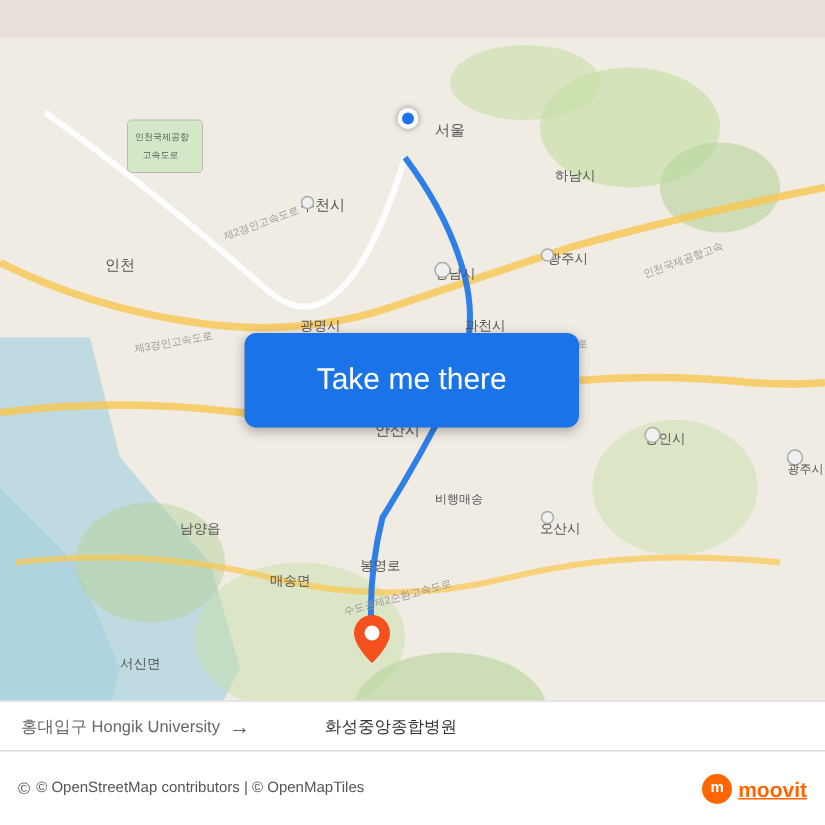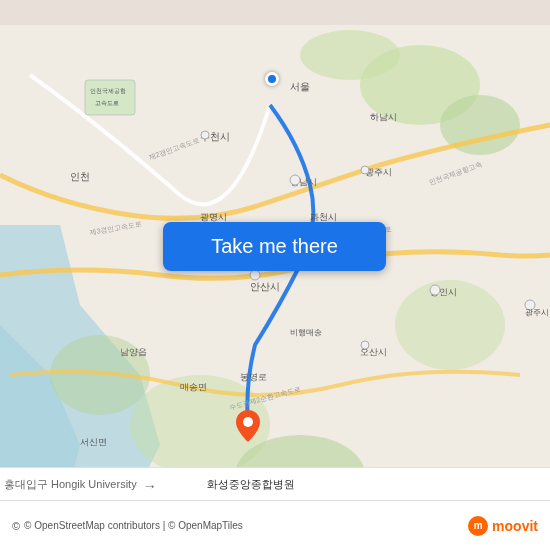--- a/index.html
+++ b/index.html
@@ -25,21 +25,21 @@
       top: 0; left: 0;
       width: 100%; height: 100%;
     }
 
     
     #take-me-there-btn {
       position: absolute;
       top: 222px;
       left: 163px;
       width: 223px;
-      height: 49px;
+      height: 63px;
       background-color: #1a73e8;
       color: white;
       border: none;
       border-radius: 8px;
       font-size: 20px;
       font-weight: 500;
       cursor: pointer;
       display: flex;
       align-items: center;
       justify-content: center;
@@ -123,29 +123,30 @@
       justify-content: center;
       color: white;
       font-size: 10px;
       font-weight: bold;
     }
 
     #moovit-text {
       font-size: 14px;
       font-weight: bold;
       color: #f60;
+      text-decoration: underline;
     }
 
     #from-to-bar {
       position: absolute;
       bottom: 50px;
       left: 0;
       width: 550px;
       background: white;
-      padding: 8px 4px;
+      padding: 8px 14px;
       display: flex;
       align-items: center;
       font-size: 12px;
       color: #333;
       border-top: 1px solid #e0e0e0;
       gap: 6px;
     }
 
     #from-label {
       color: #666;

